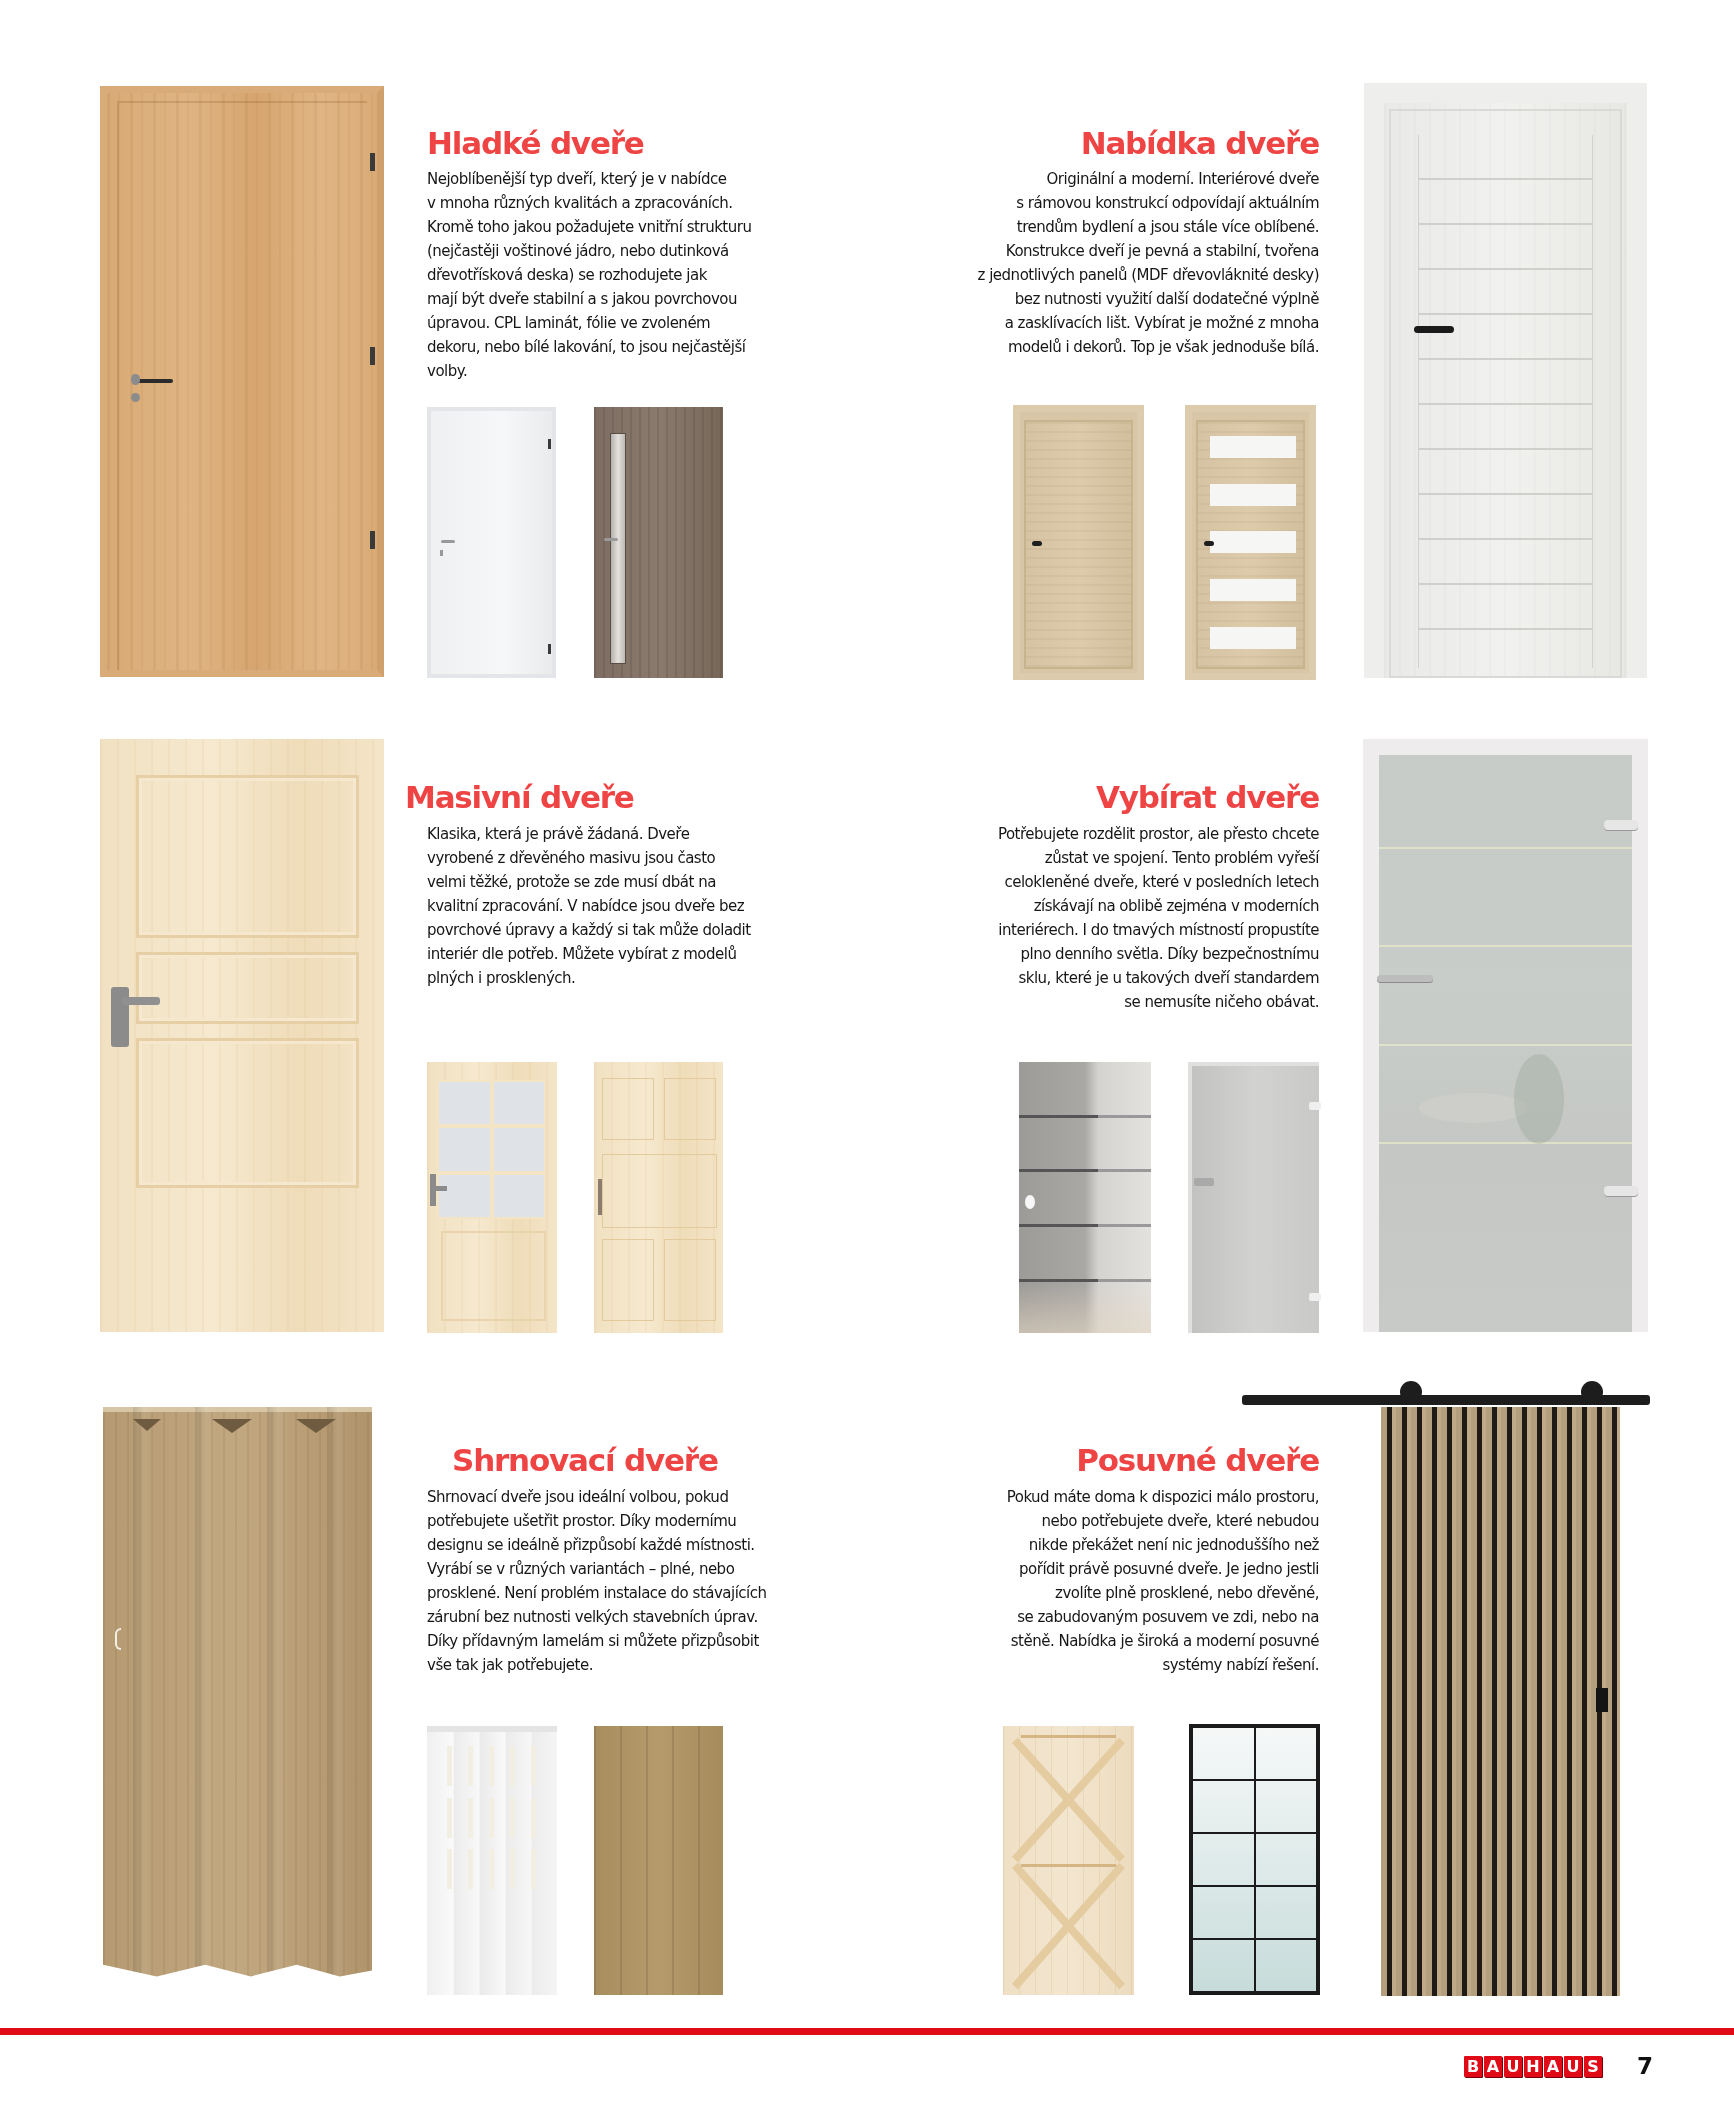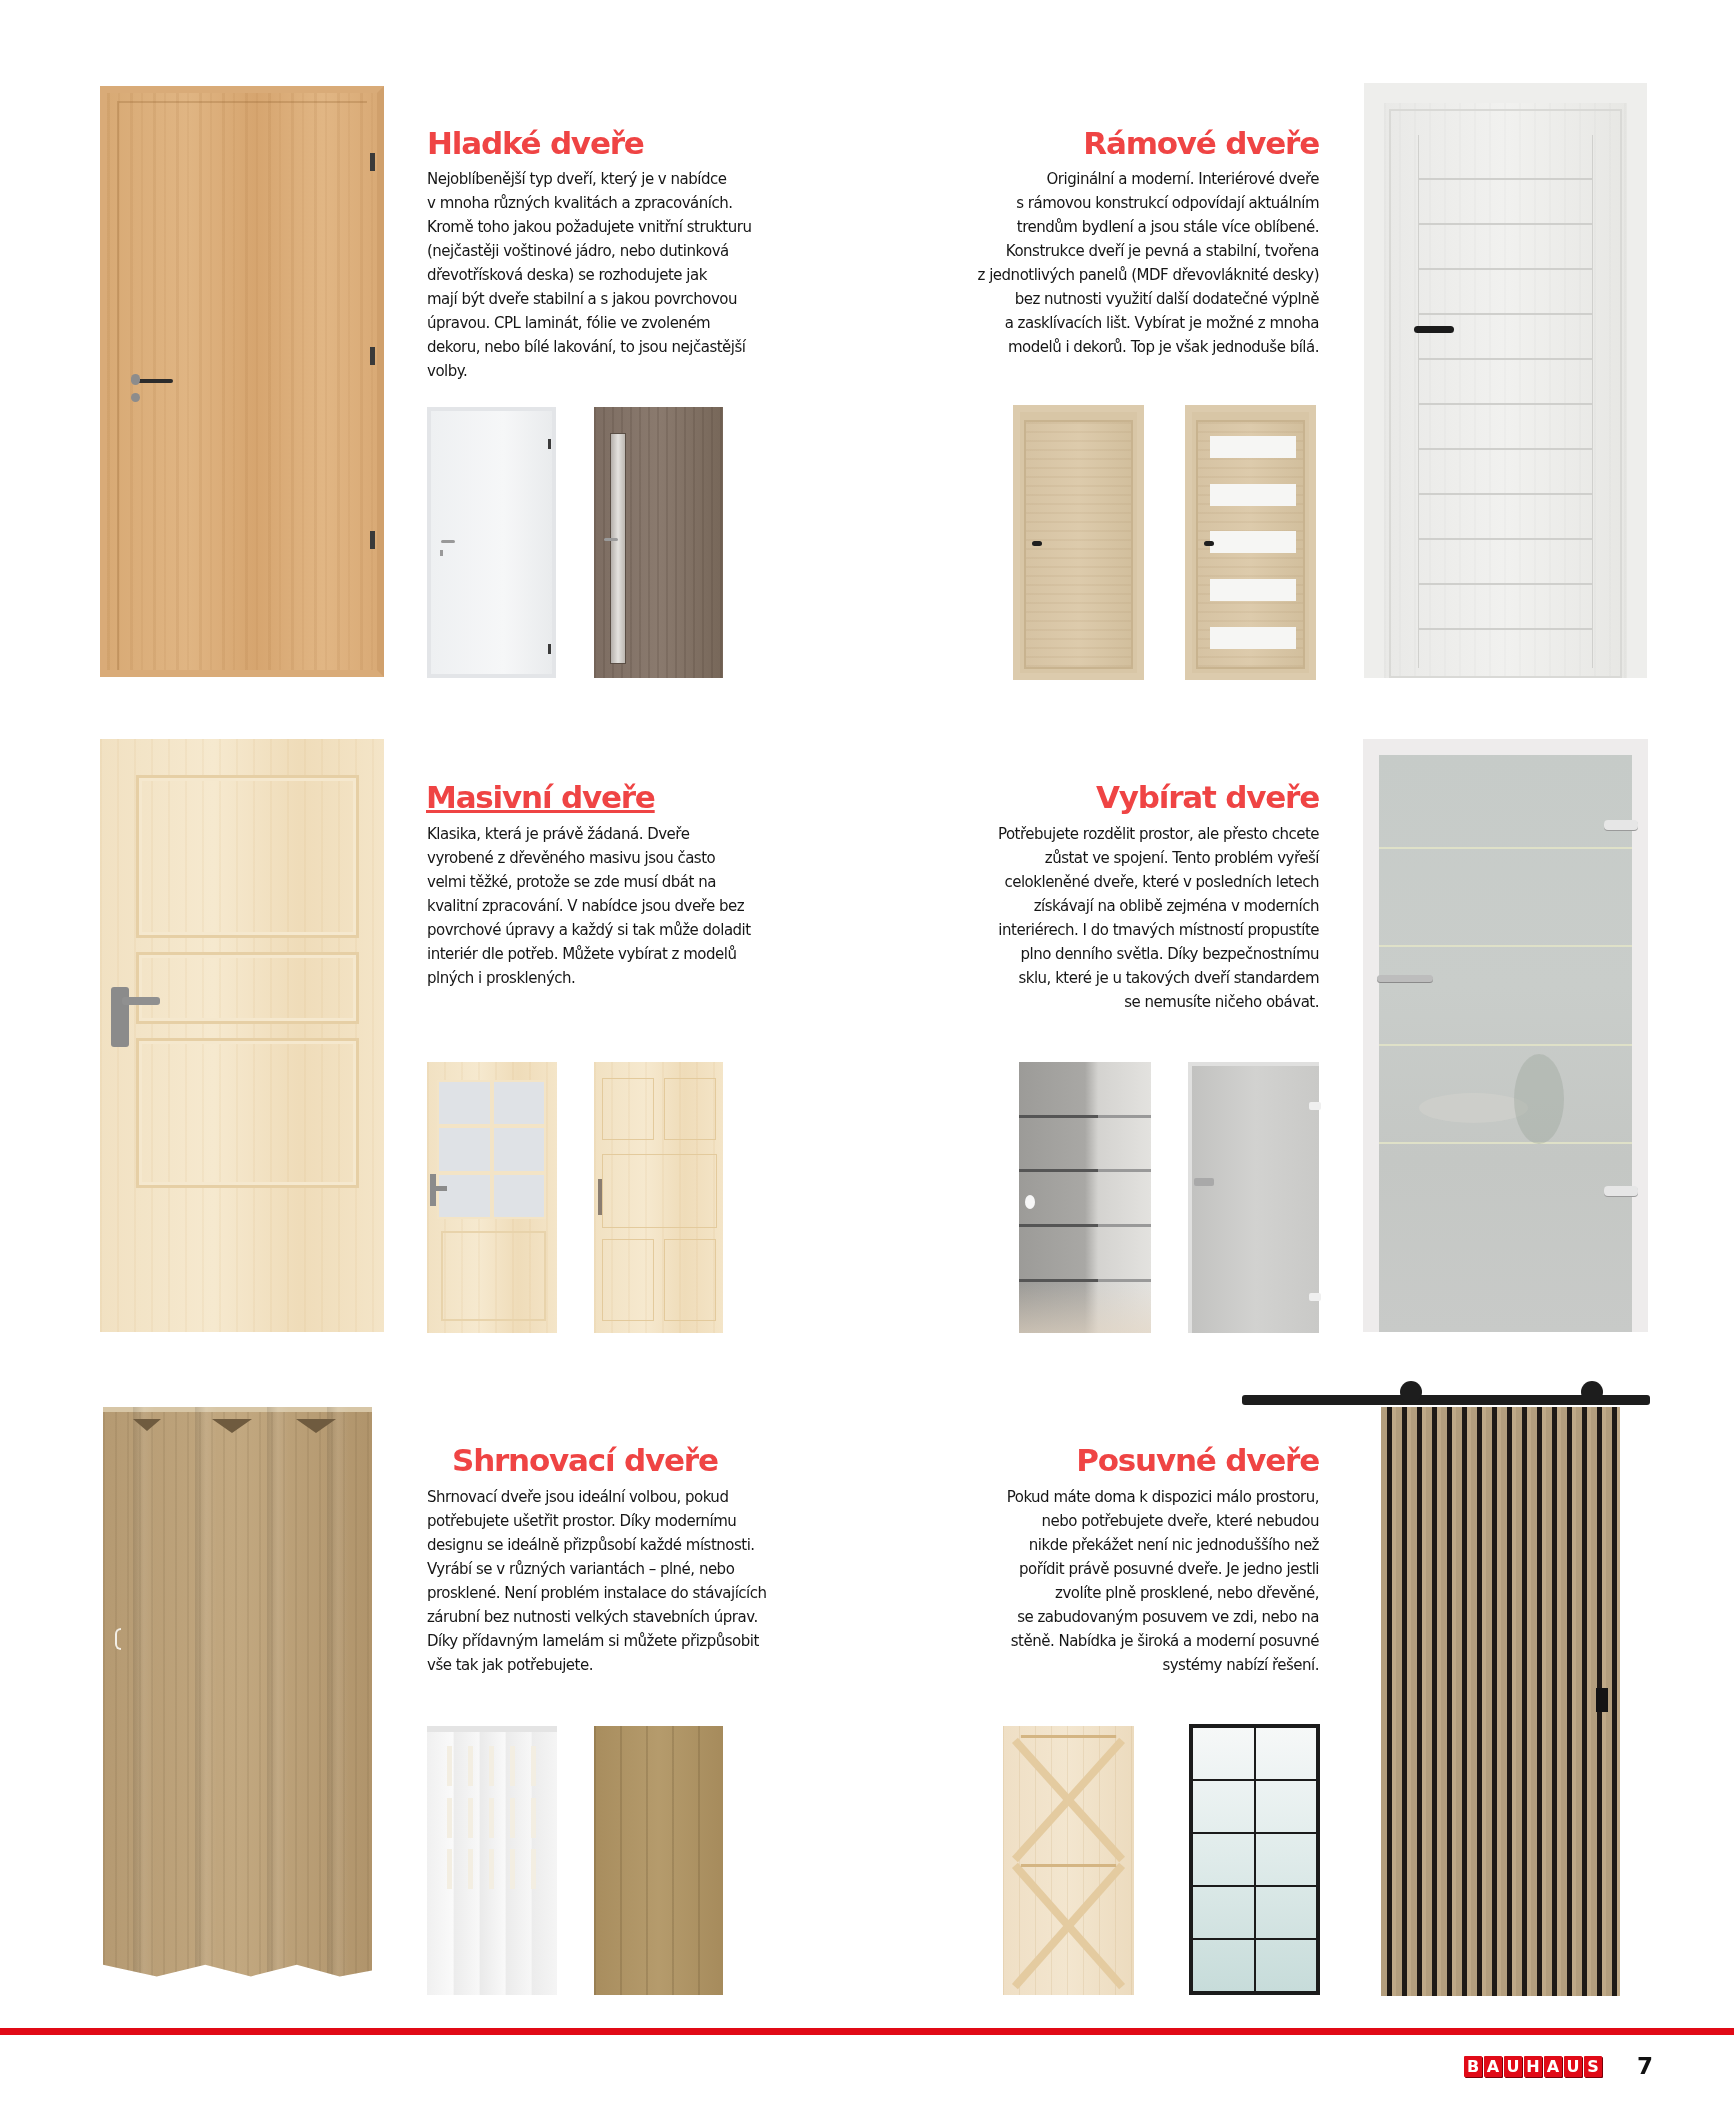--- a/index.html
+++ b/index.html
@@ -65,21 +65,21 @@
   <div style="position:absolute;left:9px;top:139px;width:3px;height:6px;background:#999;"></div>
   <div class="hinge" style="left:117px;top:28px;width:3px;height:10px;"></div>
   <div class="hinge" style="left:117px;top:233px;width:3px;height:10px;"></div>
 </div>
 
 <div class="door greywood" style="left:594px;top:407px;width:129px;height:271px;">
   <div style="position:absolute;left:16px;top:26px;width:14px;height:229px;background:linear-gradient(90deg,#b5b0ab,#e4e2de 50%,#bdb8b2);border:1px solid #5a4e44;"></div>
   <div class="handle" style="left:10px;top:131px;width:14px;height:3px;background:#9a9a9a;"></div>
 </div>
 
-<div class="abs title right" style="right:415px;top:124px;">Rámové dveře</div>
+<div class="abs title right" style="right:415px;top:124px;">Nabídka dveře</div>
 <div class="abs desc right" style="right:415px;top:167px;width:428px;">Originální a moderní. Interiérové dveře
 s rámovou konstrukcí odpovídají aktuálním
 trendům bydlení a jsou stále více oblíbené.
 Konstrukce dveří je pevná a stabilní, tvořena
 z jednotlivých panelů (MDF dřevovláknité desky)
 bez nutnosti využití další dodatečné výplně
 a zasklívacích lišt. Vybírat je možné z mnoha
 modelů i dekorů. Top je však jednoduše bílá.</div>
 
 <div class="door" style="left:1013px;top:405px;width:131px;height:275px;background:#d8c6a6;border:7px solid #dccbad;">
@@ -104,21 +104,21 @@
 </div>
 
 <div class="door pine" style="left:100px;top:739px;width:284px;height:593px;">
   <div style="position:absolute;left:36px;top:36px;width:217px;height:157px;border:3px solid #e6cfa5;box-shadow:inset 0 0 0 3px #f5e8ce;"></div>
   <div style="position:absolute;left:36px;top:213px;width:217px;height:66px;border:3px solid #e6cfa5;box-shadow:inset 0 0 0 3px #f5e8ce;"></div>
   <div style="position:absolute;left:36px;top:299px;width:217px;height:144px;border:3px solid #e6cfa5;box-shadow:inset 0 0 0 3px #f5e8ce;"></div>
   <div style="position:absolute;left:11px;top:248px;width:18px;height:60px;background:#8b8b8b;border-radius:3px;"></div>
   <div style="position:absolute;left:22px;top:258px;width:38px;height:8px;background:#909090;border-radius:3px;"></div>
 </div>
 
-<div class="abs title left" style="left:426px;top:778px;text-decoration:underline;">Masivní dveře</div>
+<div class="abs title left" style="left:405px;top:778px;">Masivní dveře</div>
 <div class="abs desc left" style="left:427px;top:822px;width:418px;">Klasika, která je právě žádaná. Dveře
 vyrobené z dřevěného masivu jsou často
 velmi těžké, protože se zde musí dbát na
 kvalitní zpracování. V nabídce jsou dveře bez
 povrchové úpravy a každý si tak může doladit
 interiér dle potřeb. Můžete vybírat z modelů
 plných i prosklených.</div>
 
 <div class="door pine" style="left:427px;top:1062px;width:130px;height:271px;">
   <div style="position:absolute;left:10px;top:18px;width:109px;height:139px;background:#f3e4c6;display:grid;grid-template-columns:1fr 1fr;grid-template-rows:1fr 1fr 1fr;gap:4px;padding:2px;box-sizing:border-box;">

